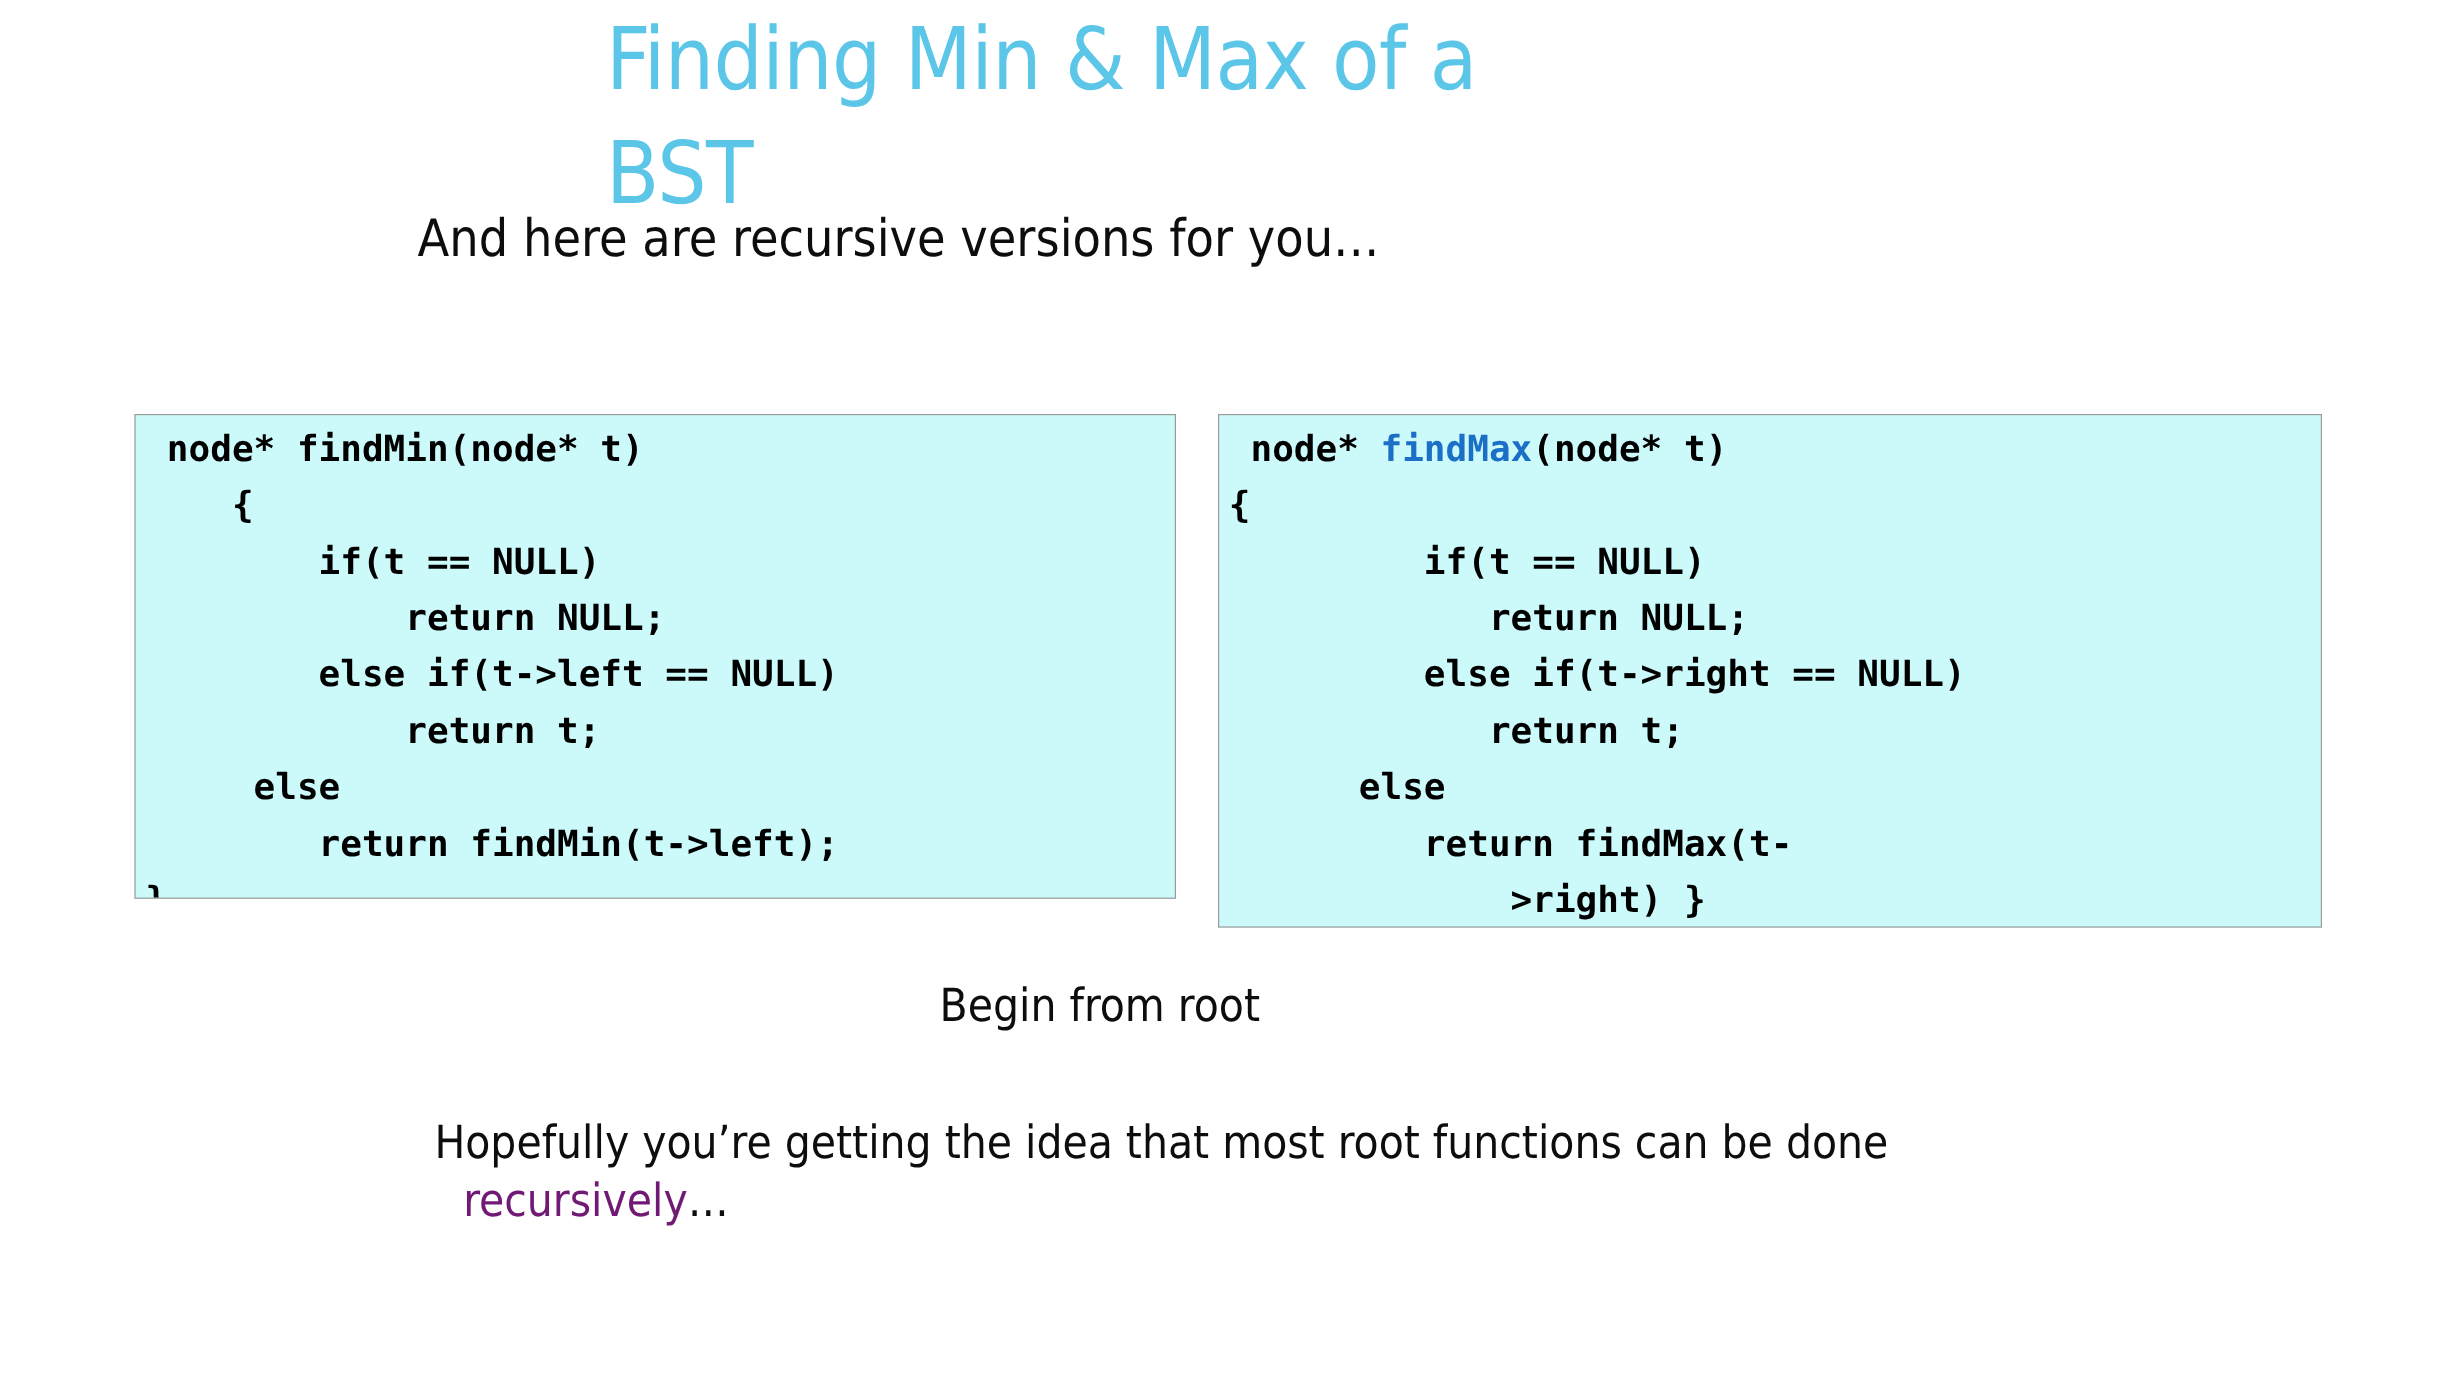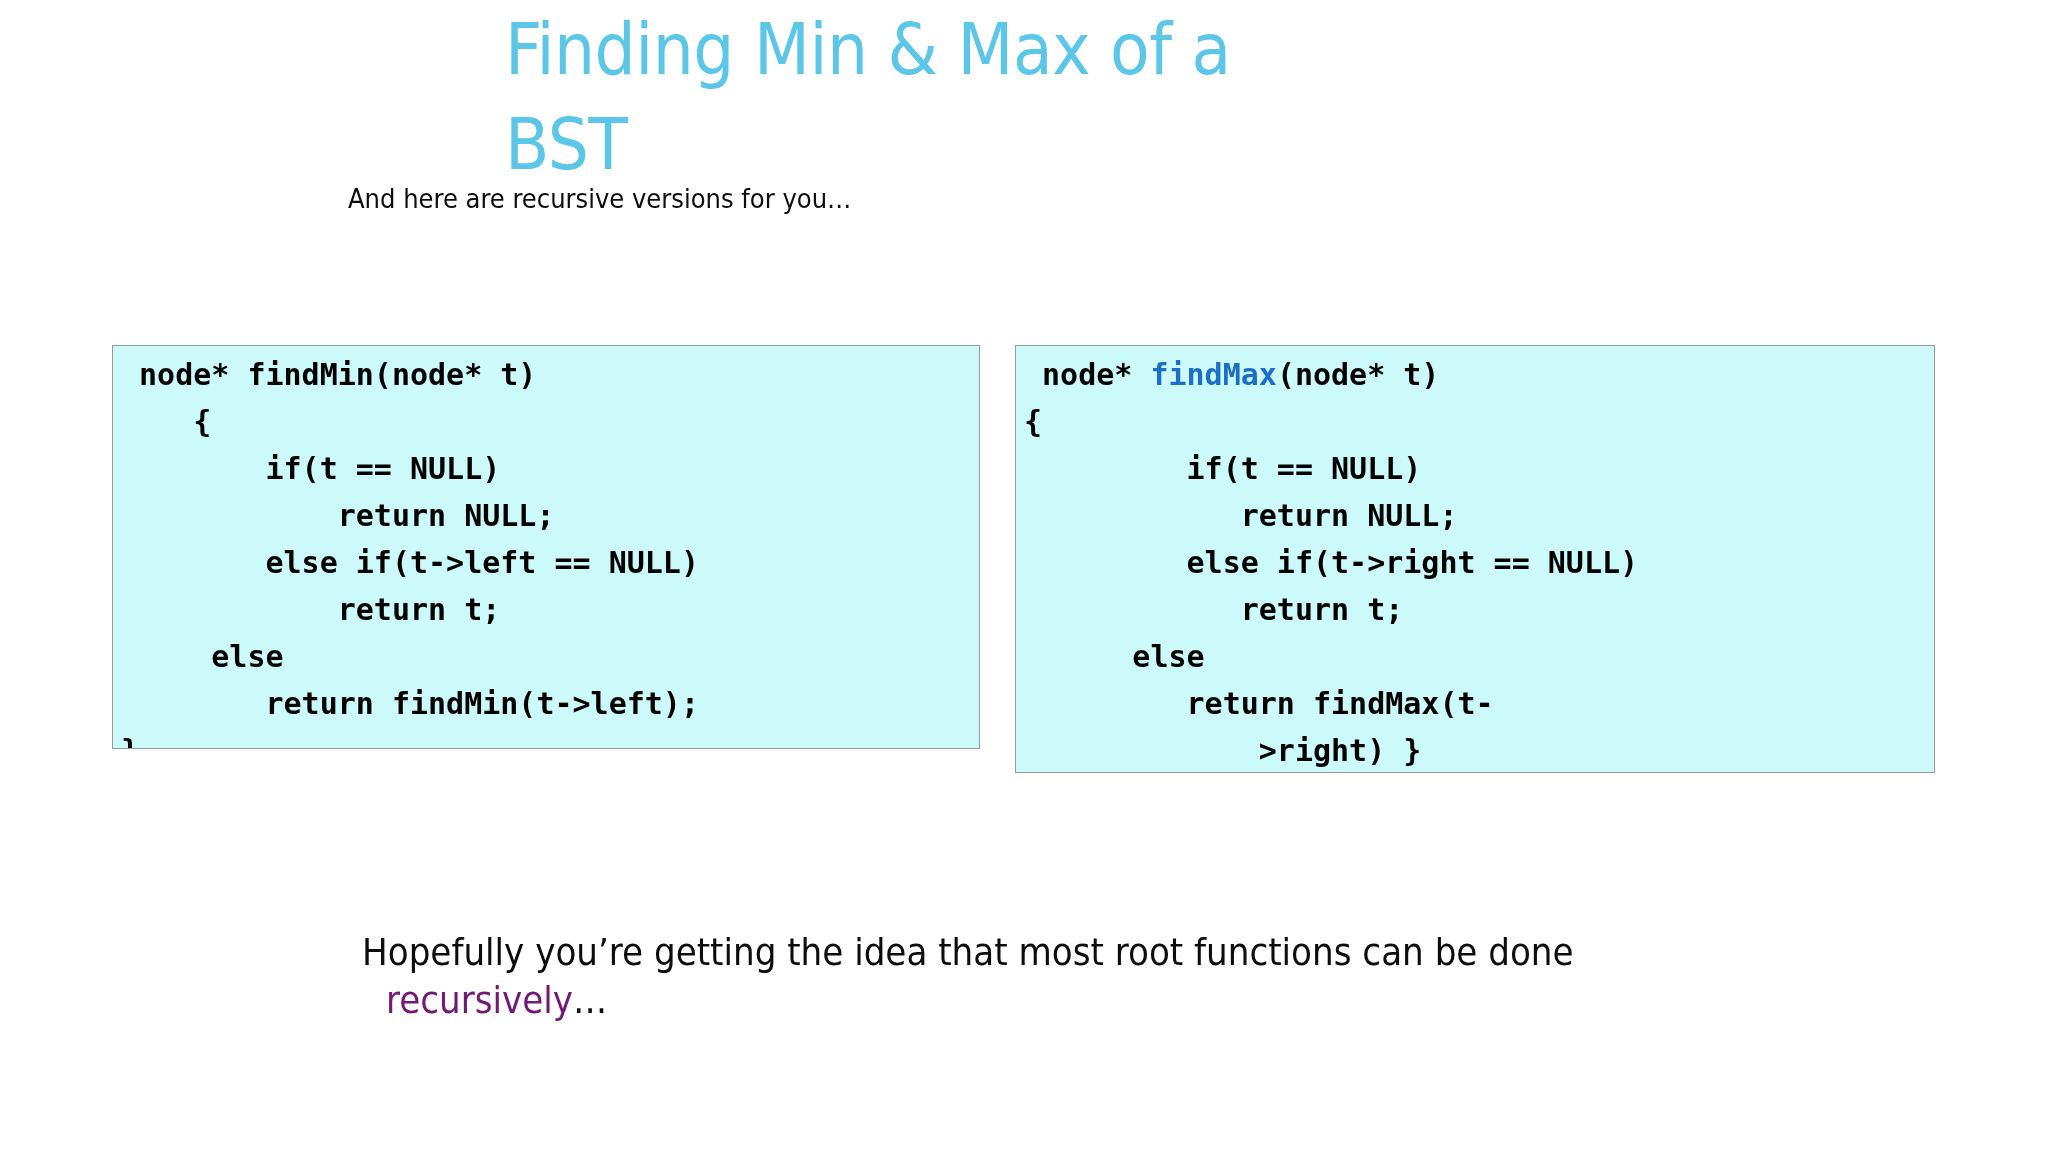--- a/index.html
+++ b/index.html
@@ -38,21 +38,21 @@
     white-space: pre-wrap;
   }
 
   
   #subtitle-line {
     position: absolute;
     left: 348px;
     top: 176px;
     font-family: "DejaVu Sans", sans-serif;
     font-stretch: condensed;
-    font-size: 27px;
+    font-size: 43px;
     line-height: 46px;
     color: #0d0d0d;
     white-space: nowrap;
   }
 
   
   .code-box {
     position: absolute;
     background: #CCFAFA;
     border: 1px solid #9a9a9a;
@@ -143,19 +143,20 @@
 <span>{</span>
 <span>         if(t == NULL)</span>
 <span>            return NULL;</span>
 <span>         else if(t-&gt;right == NULL)</span>
 <span>            return t;</span>
 <span>      else</span>
 <span>         return findMax(t-</span>
 <span>             &gt;right) }</span></div>
   </div>
 
+  <div id="caption-begin-from-root">Begin from root</div>
 
   <div id="closing-paragraph">
     <span>Hopefully you’re getting the idea that most root functions can be done</span>
     <span class="indent-2"><span class="accent-blue">recursively</span><span>…</span></span>
   </div>
 
 </div>
 
 </body></html>

